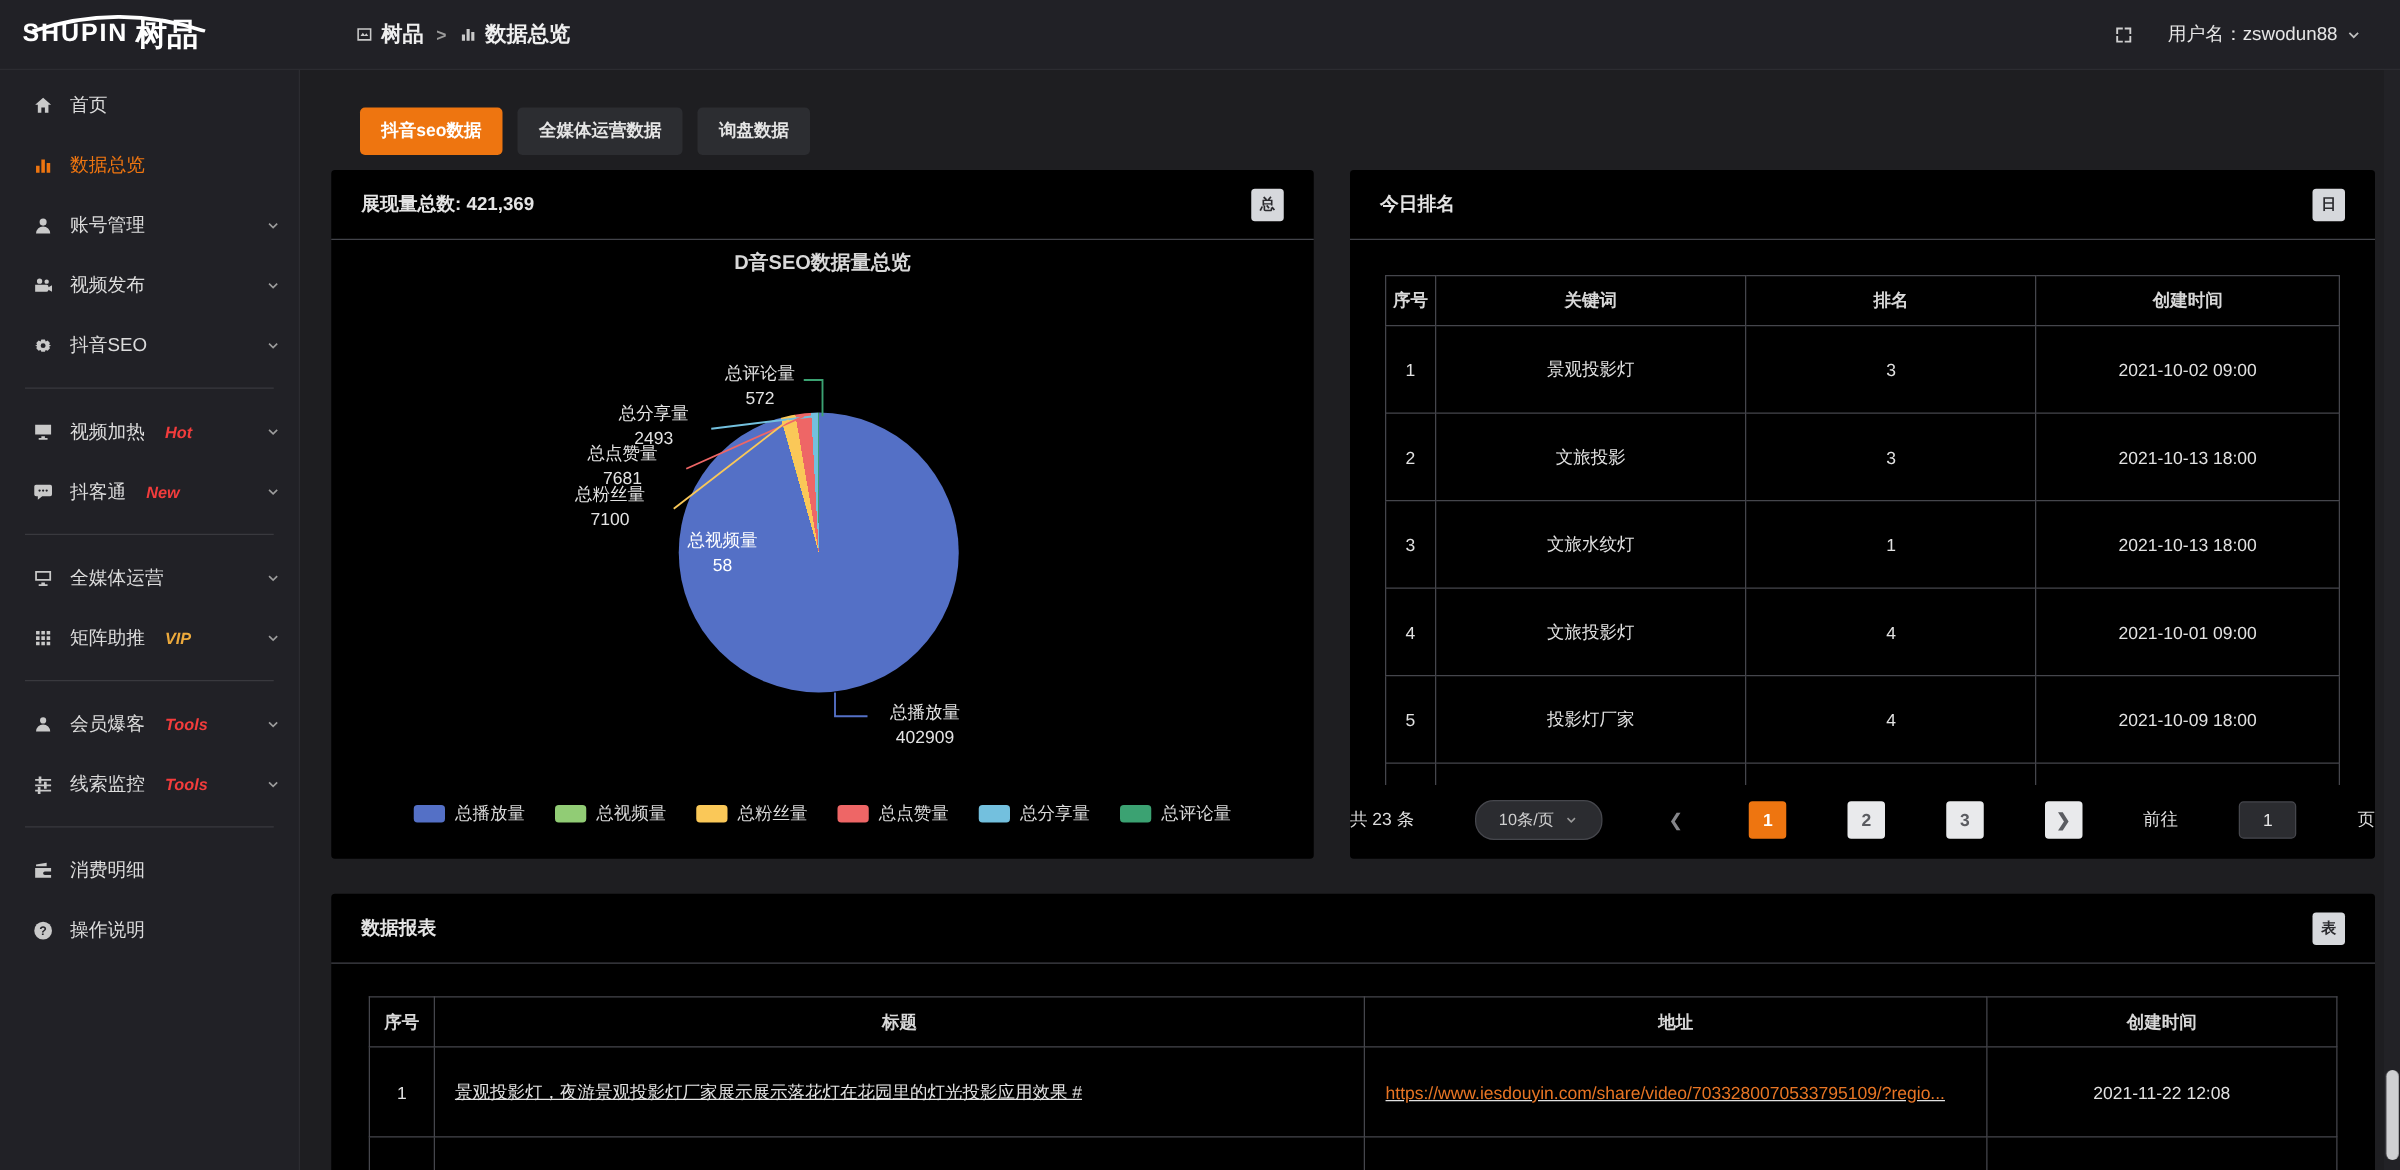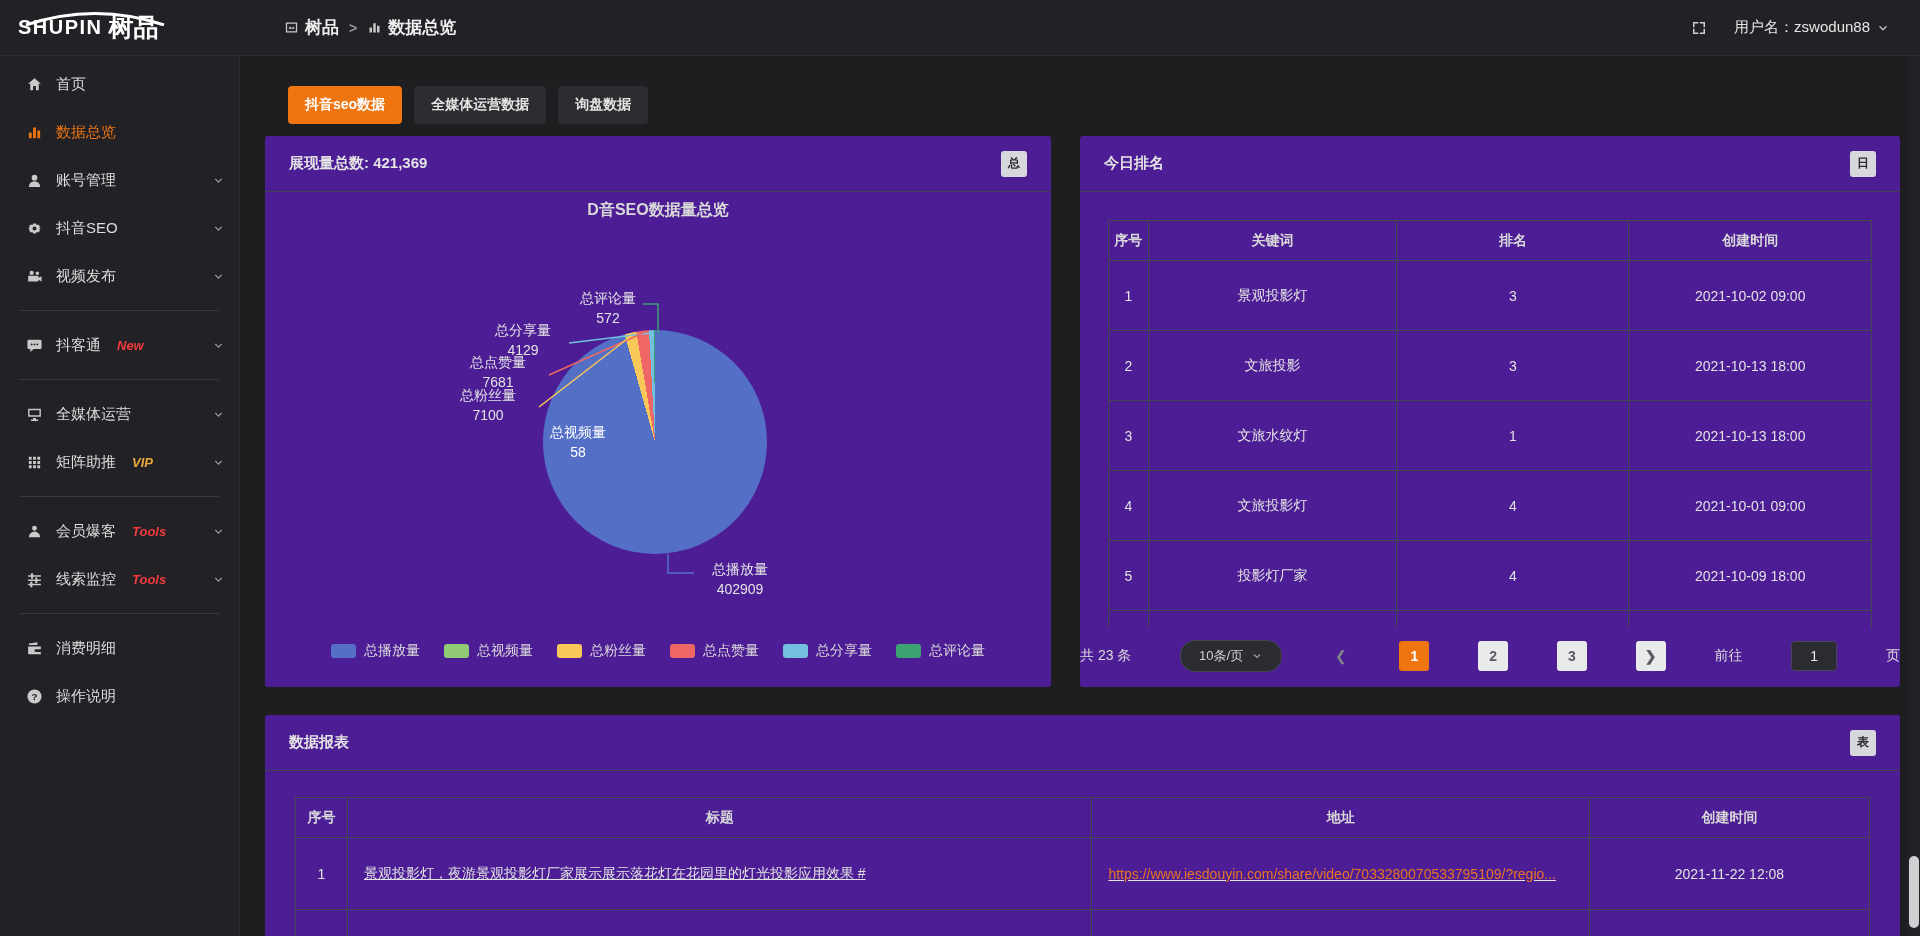--- a/index.html
+++ b/index.html
@@ -35,21 +35,21 @@
   .s-badge.vip { color:var(--vip); }
   .s-chevron { margin-left:auto; color:#9c9c9c; display:flex; }
   .side-divider { height:1px; background:#39393e; margin:10px 20px; }
   
   .main { position:absolute; left:240px; top:56px; width:1680px; padding:30px 20px 0 25px; }
   .tabs { display:flex; gap:12px; margin-bottom:12px;margin-left:23px; }
   .tab { height:38px; padding:0 17px; display:flex; align-items:center; border-radius:4px;
     font-size:14px; font-weight:700; background:#2c2d31; color:#e5e5e5; cursor:pointer; }
   .tab.active { background:var(--accent); color:#fff; }
   .row2 { display:flex; gap:29px; }
-  .card { background:#4c1d95; border-radius:3px; }
+  .card { background:#000000; border-radius:3px; }
   .card-head { height:56px; display:flex; align-items:center; justify-content:space-between;
     padding:0 24px; border-bottom:1px solid #42434a; }
   .card-title { font-size:15px; font-weight:600; color:#e4e4e4; }
   .card-badge { width:26px; height:26px; background:#d6d8dc; color:#2a2a2e; border-radius:3px;
     font-size:12px; font-weight:700; display:flex; align-items:center; justify-content:center; cursor:pointer; }
   
   .pie-card { width:786px; height:551px; }
   .chart-area { position:relative; width:786px; height:494px; }
   .chart-title { position:absolute; top:8px; width:100%; text-align:center;
     font-size:16px; font-weight:700; color:#d8d8d8; }
@@ -157,44 +157,58 @@
     <span class="s-label">账号管理</span>
     <span class="s-chevron">
         <svg width="13" height="13" viewBox="0 0 24 24" fill="none" stroke="currentColor" stroke-width="2.4">
           <path d="M6 9l6 6 6-6"></path>
         </svg>
       </span>
   </div>
   <div class="side-item">
     <span class="s-icon">
         <svg viewBox="0 0 24 24" width="17" height="17" fill="currentColor">
+          <path d="M8 4a3 3 0 110 6 3 3 0 010-6zm8 1a2.5 2.5 0 110 5 2.5 2.5 0 010-5zM3 11h13a2 2 0 012 2v.8l4-2.3V19l-4-2.3V17a2 2 0 01-2 2H3z"></path>
+        </svg>
+      </span>
+    <span class="s-label">视频发布</span>
+    <span class="s-chevron">
+        <svg width="13" height="13" viewBox="0 0 24 24" fill="none" stroke="currentColor" stroke-width="2.4">
+          <path d="M6 9l6 6 6-6"></path>
+        </svg>
+      </span>
+  </div>
+  <div class="side-item">
+    <span class="s-icon">
+        <svg viewBox="0 0 24 24" width="17" height="17" fill="currentColor">
           <path fill-rule="evenodd" d="M21 12l-2.2-.9.9-2.2-2.6-2.6-2.2.9L14 5h-4l-.9 2.2-2.2-.9-2.6 2.6.9 2.2L3 12l2.2.9-.9 2.2 2.6 2.6 2.2-.9L10 19h4l.9-2.2 2.2.9 2.6-2.6-.9-2.2zM12 9.2a2.8 2.8 0 110 5.6 2.8 2.8 0 010-5.6z"></path>
         </svg>
       </span>
     <span class="s-label">抖音SEO</span>
     <span class="s-chevron">
         <svg width="13" height="13" viewBox="0 0 24 24" fill="none" stroke="currentColor" stroke-width="2.4">
           <path d="M6 9l6 6 6-6"></path>
         </svg>
       </span>
   </div>
-  <div class="side-item">
-    <span class="s-icon">
-        <svg viewBox="0 0 24 24" width="17" height="17" fill="currentColor">
-          <path d="M8 4a3 3 0 110 6 3 3 0 010-6zm8 1a2.5 2.5 0 110 5 2.5 2.5 0 010-5zM3 11h13a2 2 0 012 2v.8l4-2.3V19l-4-2.3V17a2 2 0 01-2 2H3z"></path>
-        </svg>
-      </span>
-    <span class="s-label">视频发布</span>
-    <span class="s-chevron">
-        <svg width="13" height="13" viewBox="0 0 24 24" fill="none" stroke="currentColor" stroke-width="2.4">
-          <path d="M6 9l6 6 6-6"></path>
-        </svg>
-      </span>
-  </div>
   <div class="side-divider"></div>
+  <div class="side-item">
+    <span class="s-icon">
+        <svg viewBox="0 0 24 24" width="17" height="17" fill="currentColor">
+          <path d="M3 4h18v11H3zm7 13h4v2h3v2H7v-2h3z"></path>
+        </svg>
+      </span>
+    <span class="s-label">视频加热</span>
+    <span class="s-badge red">Hot</span>
+    <span class="s-chevron">
+        <svg width="13" height="13" viewBox="0 0 24 24" fill="none" stroke="currentColor" stroke-width="2.4">
+          <path d="M6 9l6 6 6-6"></path>
+        </svg>
+      </span>
+  </div>
   <div class="side-item">
     <span class="s-icon">
         <svg viewBox="0 0 24 24" width="17" height="17" fill="currentColor">
           <path d="M4 4h16a2 2 0 012 2v9a2 2 0 01-2 2h-9l-5 4v-4H4a2 2 0 01-2-2V6a2 2 0 012-2z"></path>
           <circle cx="8" cy="10.5" r="1.3" fill="#212126"></circle>
           <circle cx="12" cy="10.5" r="1.3" fill="#212126"></circle>
           <circle cx="16" cy="10.5" r="1.3" fill="#212126"></circle>
         </svg>
       </span>
     <span class="s-label">抖客通</span>
@@ -305,21 +319,21 @@
           <polyline points="284,183 378,141" stroke="#ee6666" stroke-width="1.5"></polyline>
           <polyline points="274,215 366,144" stroke="#fac858" stroke-width="1.5"></polyline>
           <polyline points="403,362 403,381 429,381" stroke="#5470c6" stroke-width="1.5"></polyline>
         </svg>
         <div class="plabel" style="left:288px;top:96px;">
           <div>总评论量</div>
             <div>572</div>
         </div>
         <div class="plabel" style="left:203px;top:128px;">
           <div>总分享量</div>
-            <div>4129</div>
+            <div>2493</div>
         </div>
         <div class="plabel" style="left:178px;top:160px;">
           <div>总点赞量</div>
             <div>7681</div>
         </div>
         <div class="plabel" style="left:168px;top:193px;">
           <div>总粉丝量</div>
             <div>7100</div>
         </div>
         <div class="plabel inside" style="left:258px;top:230px;">

